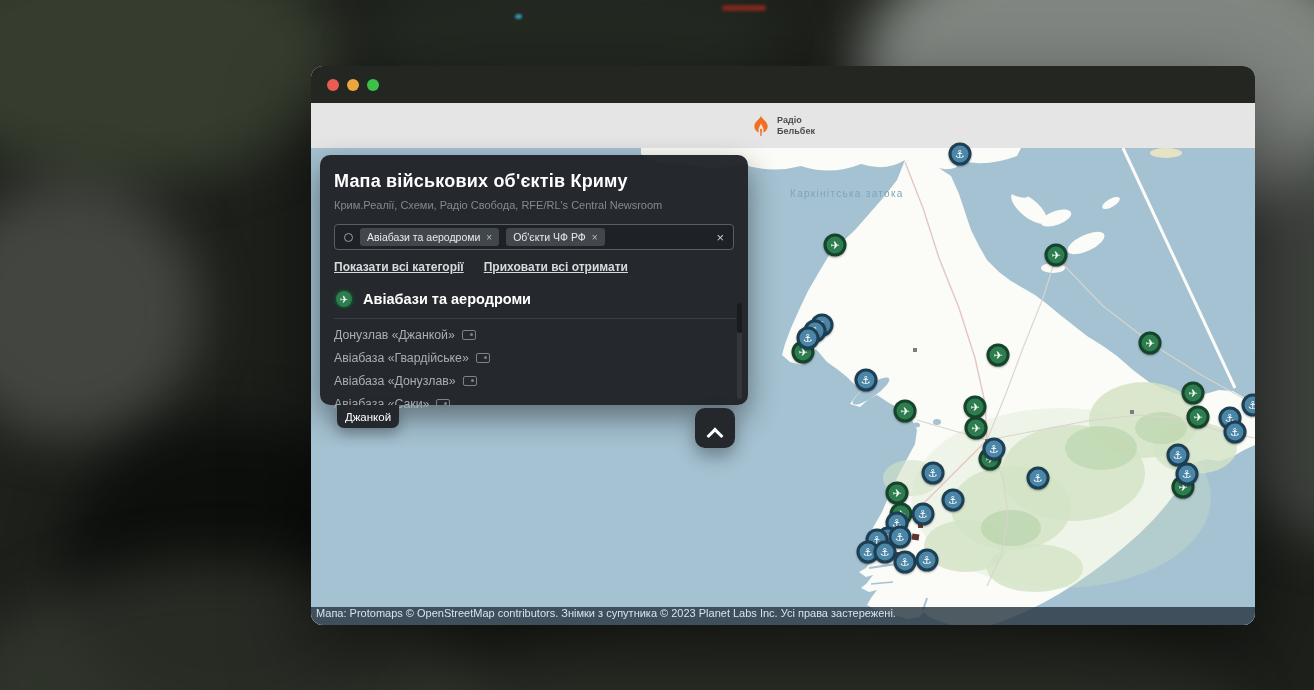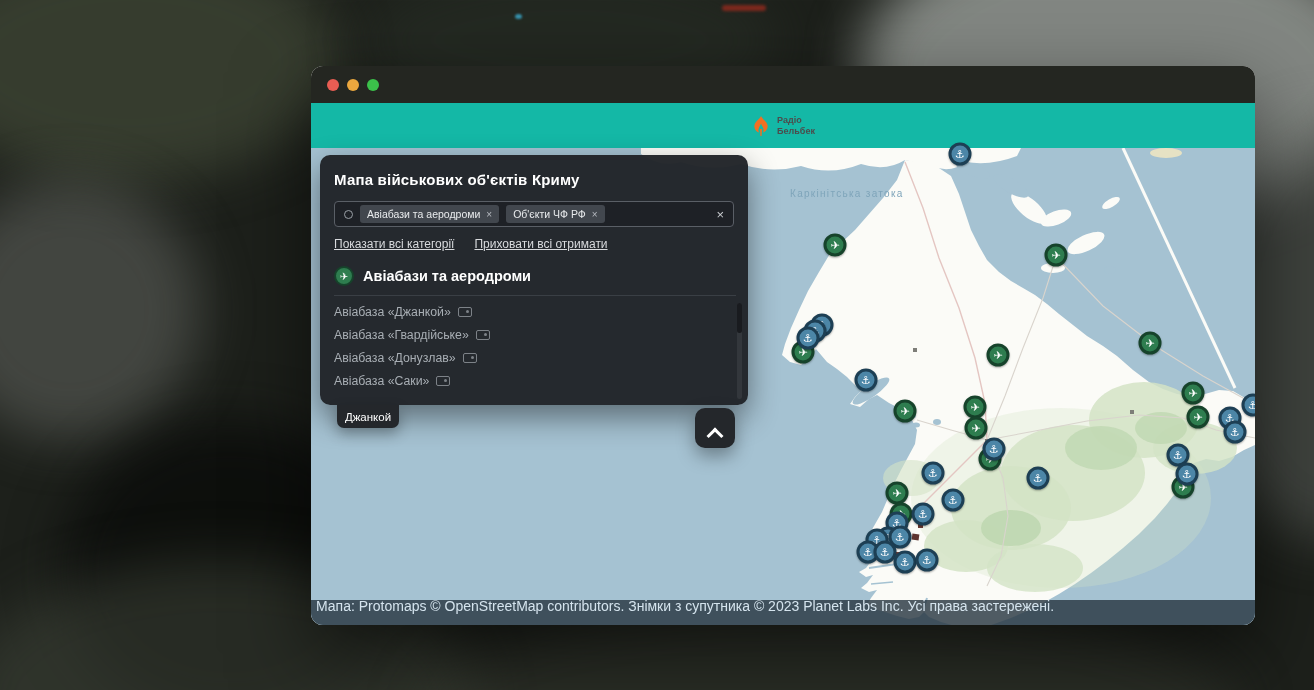--- a/index.html
+++ b/index.html
@@ -23,54 +23,54 @@
            filter:blur(1px); border-radius:50%; }
 
   
   .window { position:absolute; left:311px; top:66px; width:944px; height:559px;
             border-radius:12px; overflow:hidden; background:#fff;
             box-shadow:0 30px 80px rgba(0,0,0,.55); }
   .titlebar { height:37px; background:#242621; display:flex; align-items:center; padding-left:16px; }
   .dots { display:flex; gap:8px; }
   .dot { width:12px; height:12px; border-radius:50%; }
   .dot.red { background:#e85d53; } .dot.yellow { background:#eba73e; } .dot.green { background:#3bc14a; }
-  .appheader { height:45px; background:#14b8a6; display:flex; align-items:center; justify-content:center; gap:6px; }
+  .appheader { height:45px; background:#e5e5e5; display:flex; align-items:center; justify-content:center; gap:6px; }
   .brand-text { font-size:9px; font-weight:bold; color:#4c4c4c; line-height:1.15; }
 
   
   .map { position:absolute; left:0; top:82px; width:944px; height:477px; background:#a5c2d2; }
   .map svg { position:absolute; inset:0; }
   .marker-layer { position:absolute; inset:0; }
   .marker { position:absolute; width:23px; height:23px; border-radius:50%; display:flex;
             align-items:center; justify-content:center; transform:translate(-50%,-50%);
             font-family:"DejaVu Sans",sans-serif; font-size:11px; color:#fff; line-height:1;
             box-shadow:0 1px 2px rgba(0,0,0,.35); }
   .marker.plane { background:#2e7d4f; border:3px solid #16432b; }
   .marker.anchor { background:#4c86a7; border:3px solid #1d3f54; }
 
-  .attribution { position:absolute; left:0; right:0; bottom:0; height:25px;
-                 background:rgba(40,55,66,.82); color:#d5e4ee; font-size:14px;
+  .attribution { position:absolute; left:0; right:0; bottom:0; height:18px;
+                 background:rgba(40,55,66,.82); color:#d5e4ee; font-size:11px;
                  line-height:13px; padding-left:5px; white-space:nowrap; overflow:hidden; }
 
   
   .panel { position:absolute; left:9px; top:89px; width:428px; height:250px;
            background:rgba(33,36,40,.97); border-radius:10px; padding:16px 14px 0 14px;
            box-shadow:0 12px 30px rgba(0,0,0,.45); color:#fff; }
-  .panel-title { font-size:15px; font-weight:bold; letter-spacing:.2px; }
+  .panel-title { font-size:18px; font-weight:bold; letter-spacing:.2px; }
   .panel-subtitle { margin-top:7px; font-size:11px; color:#84898f; }
   .searchbar { margin-top:13px; height:26px; border:1px solid #5a5f66; border-radius:4px;
                background:rgba(26,28,32,.55); display:flex; align-items:center; gap:7px; padding:0 9px; }
   .ring-icon { width:9px; height:9px; border:1.5px solid #9aa0a6; border-radius:50%; flex:none; }
   .chips { display:flex; gap:7px; }
   .chip { background:#42474e; color:#e9ebed; font-size:10.5px; padding:3px 7px; border-radius:3px;
           display:flex; align-items:center; gap:6px; white-space:nowrap; }
   .chip-x { color:#b6bac0; font-size:10px; cursor:pointer; }
   .search-clear { margin-left:auto; color:#c9ccd0; font-size:13px; cursor:pointer; }
   .link-row { margin-top:10px; display:flex; gap:20px; font-size:12px; color:#d8dadd; }
-  .link-row span { text-decoration:underline; cursor:pointer; }
+  .link-row span { text-decoration:underline; cursor:pointer;font-weight:bold; }
   .category-row { margin-top:15px; margin-right:-2px; display:flex; align-items:center; gap:9px;
                   padding-bottom:9px; border-bottom:1px solid #3a3f45; }
   .cat-icon { width:20px; height:20px; border-radius:50%; background:#2e7d4f; border:2px solid #16432b;
               display:flex; align-items:center; justify-content:center; color:#fff; font-size:10px;
               font-family:"DejaVu Sans",sans-serif; flex:none; }
   .cat-label { font-size:14.5px; font-weight:bold; color:#fff; }
   .item-list { list-style:none; margin-top:4px; }
   .item-list li { display:flex; align-items:center; gap:7px; margin-top:9px; font-size:12.3px; color:#a8aeb4; }
   .photo-icon { width:14px; height:10px; border:1px solid #7d8288; border-radius:2px; position:relative; flex:none; }
   .photo-icon::after { content:""; position:absolute; right:2px; top:2px; width:3px; height:3px;
@@ -231,20 +231,21 @@
         <div class="marker anchor" style="left: 942px; top: 257px;">⚓</div>
         <div class="marker anchor" style="left: 867px; top: 307px;">⚓</div>
         <div class="marker anchor" style="left: 876px; top: 326px;">⚓</div>
       </div>
 
     <div class="attribution">Мапа: Protomaps © OpenStreetMap contributors. Знімки з супутника © 2023 Planet Labs Inc. Усі права застережені.</div>
   </div>
 
   <div class="panel">
     <div class="panel-title">Мапа військових об'єктів Криму</div>
+    <div class="panel-subtitle">Крим.Реалії, Схеми, Радіо Свобода, RFE/RL's Central Newsroom</div>
 
     <div class="searchbar">
       <span class="ring-icon"></span>
       <span class="chips">
           <span class="chip">
             <span>Авіабази та аеродроми</span>
             <span class="chip-x">×</span>
           </span>
           <span class="chip">
             <span>Об'єкти ЧФ РФ</span>
@@ -259,21 +260,21 @@
       <span>Приховати всі отримати</span>
     </div>
 
     <div class="category-row">
       <span class="cat-icon">✈</span>
       <span class="cat-label">Авіабази та аеродроми</span>
     </div>
 
     <ul class="item-list">
         <li>
-          <span>Авіабаза «Джанкой»</span>
+          <span>Донузлав «Джанкой»</span>
           <span class="photo-icon"></span>
         </li>
         <li>
           <span>Авіабаза «Гвардійське»</span>
           <span class="photo-icon"></span>
         </li>
         <li>
           <span>Авіабаза «Донузлав»</span>
           <span class="photo-icon"></span>
         </li>

